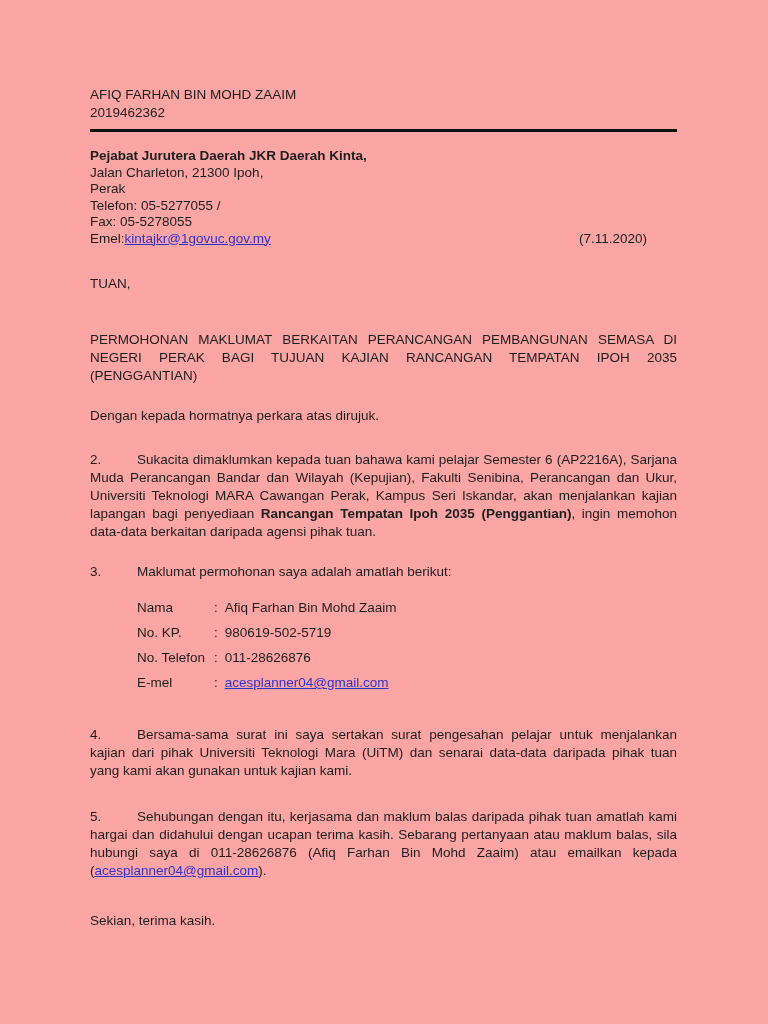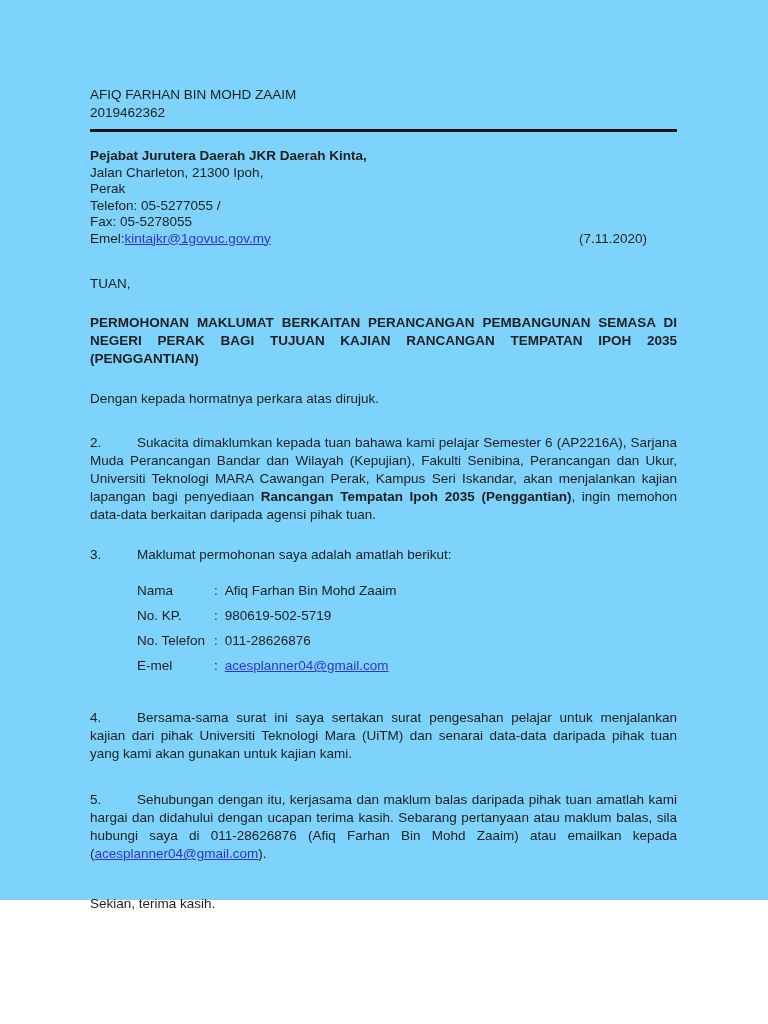--- a/index.html
+++ b/index.html
@@ -6,22 +6,22 @@
   html, body {
     width: 768px;
     background: #ffffff;
     font-family: "Liberation Sans", "DejaVu Sans", sans-serif;
     color: #1e1e1e;
   }
   body { height: 1024px; overflow: hidden; }
 
   .page {
     width: 768px;
-    height: 900px;
-    background: #7dd3fc;
+    height: 1024px;
+    background: #fca5a5;
     padding: 86px 91px 0 90px;
   }
 
   .doc { font-size: 13.5px; line-height: 18px; }
 
   
   .sender {
     padding-bottom: 7px;
     border-bottom: 3px solid #111111;
     line-height: 18px;
@@ -42,22 +42,22 @@
 
   a.link, span.link {
     color: #3333cc;
     text-decoration: underline;
     cursor: pointer;
   }
 
   .salutation { margin-top: 28px; }
 
   .subject {
-    margin-top: 21px;
-    font-weight: bold;
+    margin-top: 38px;
+    font-weight: normal;
     text-align: justify;
   }
 
   .intro { margin-top: 22px; }
 
   p.numbered { text-align: justify; }
   .pnum { display: inline-block; width: 47px; font-weight: normal; }
 
   .para2 { margin-top: 26px; }
   .para3 { margin-top: 22px; text-align: left; }

